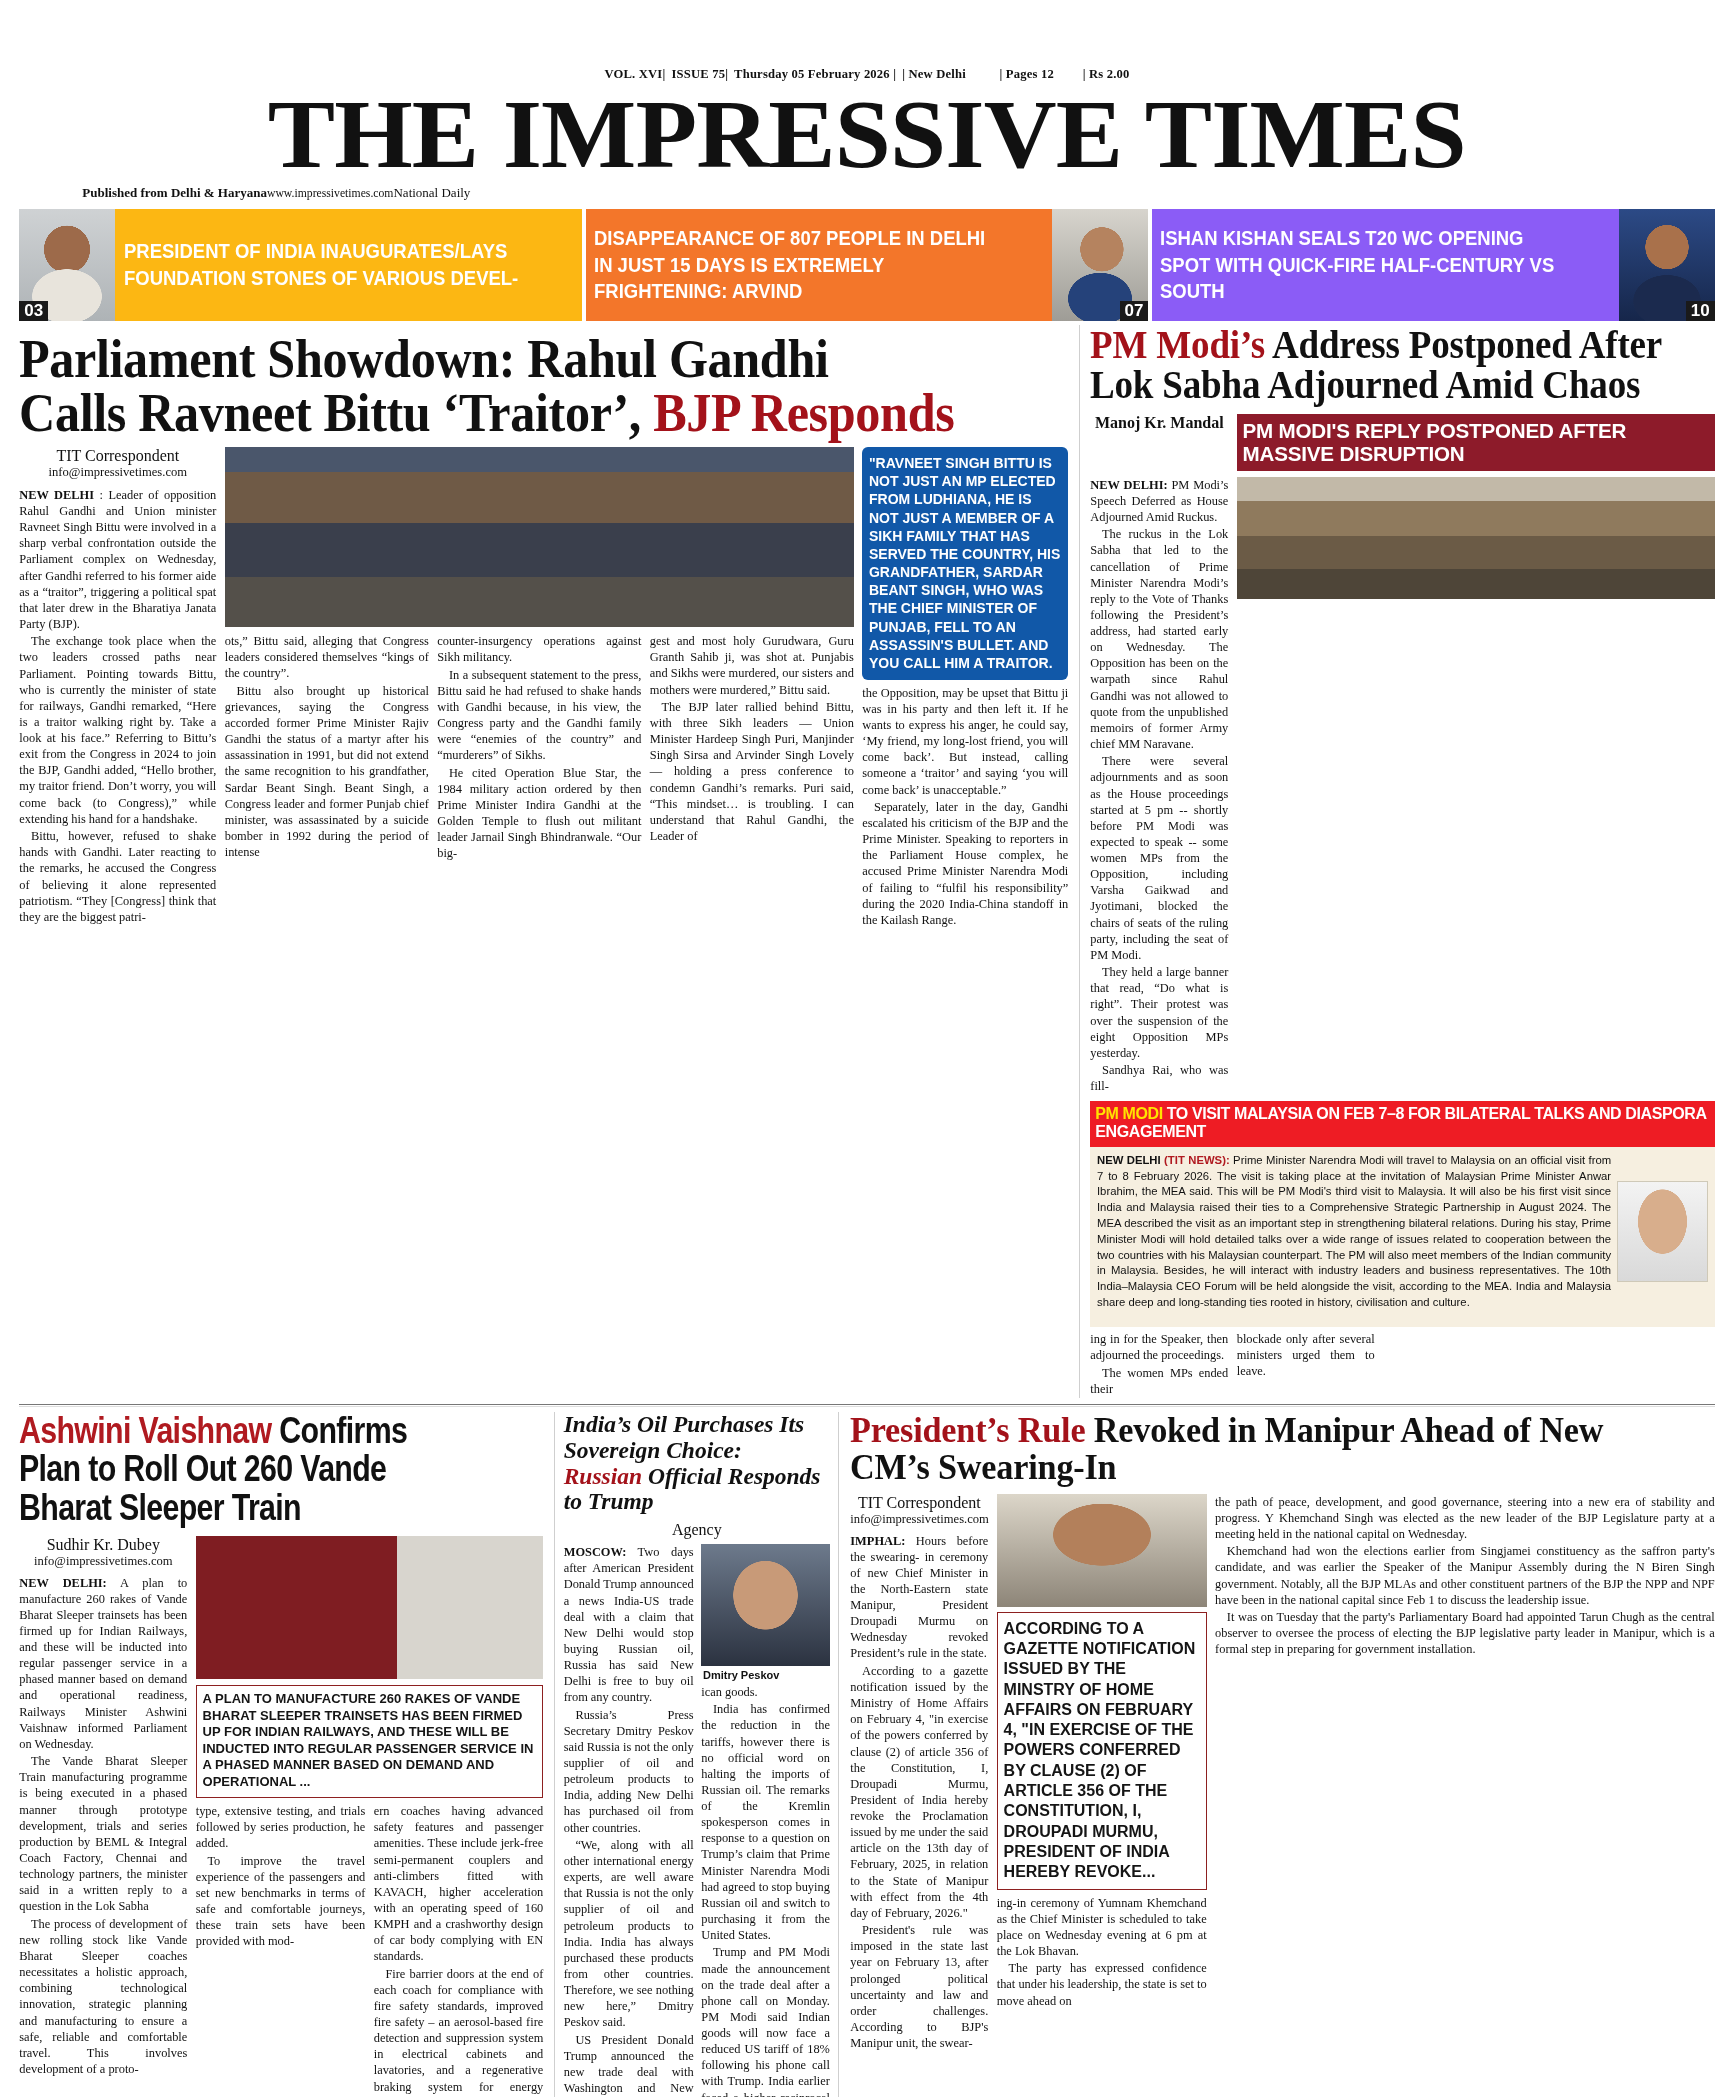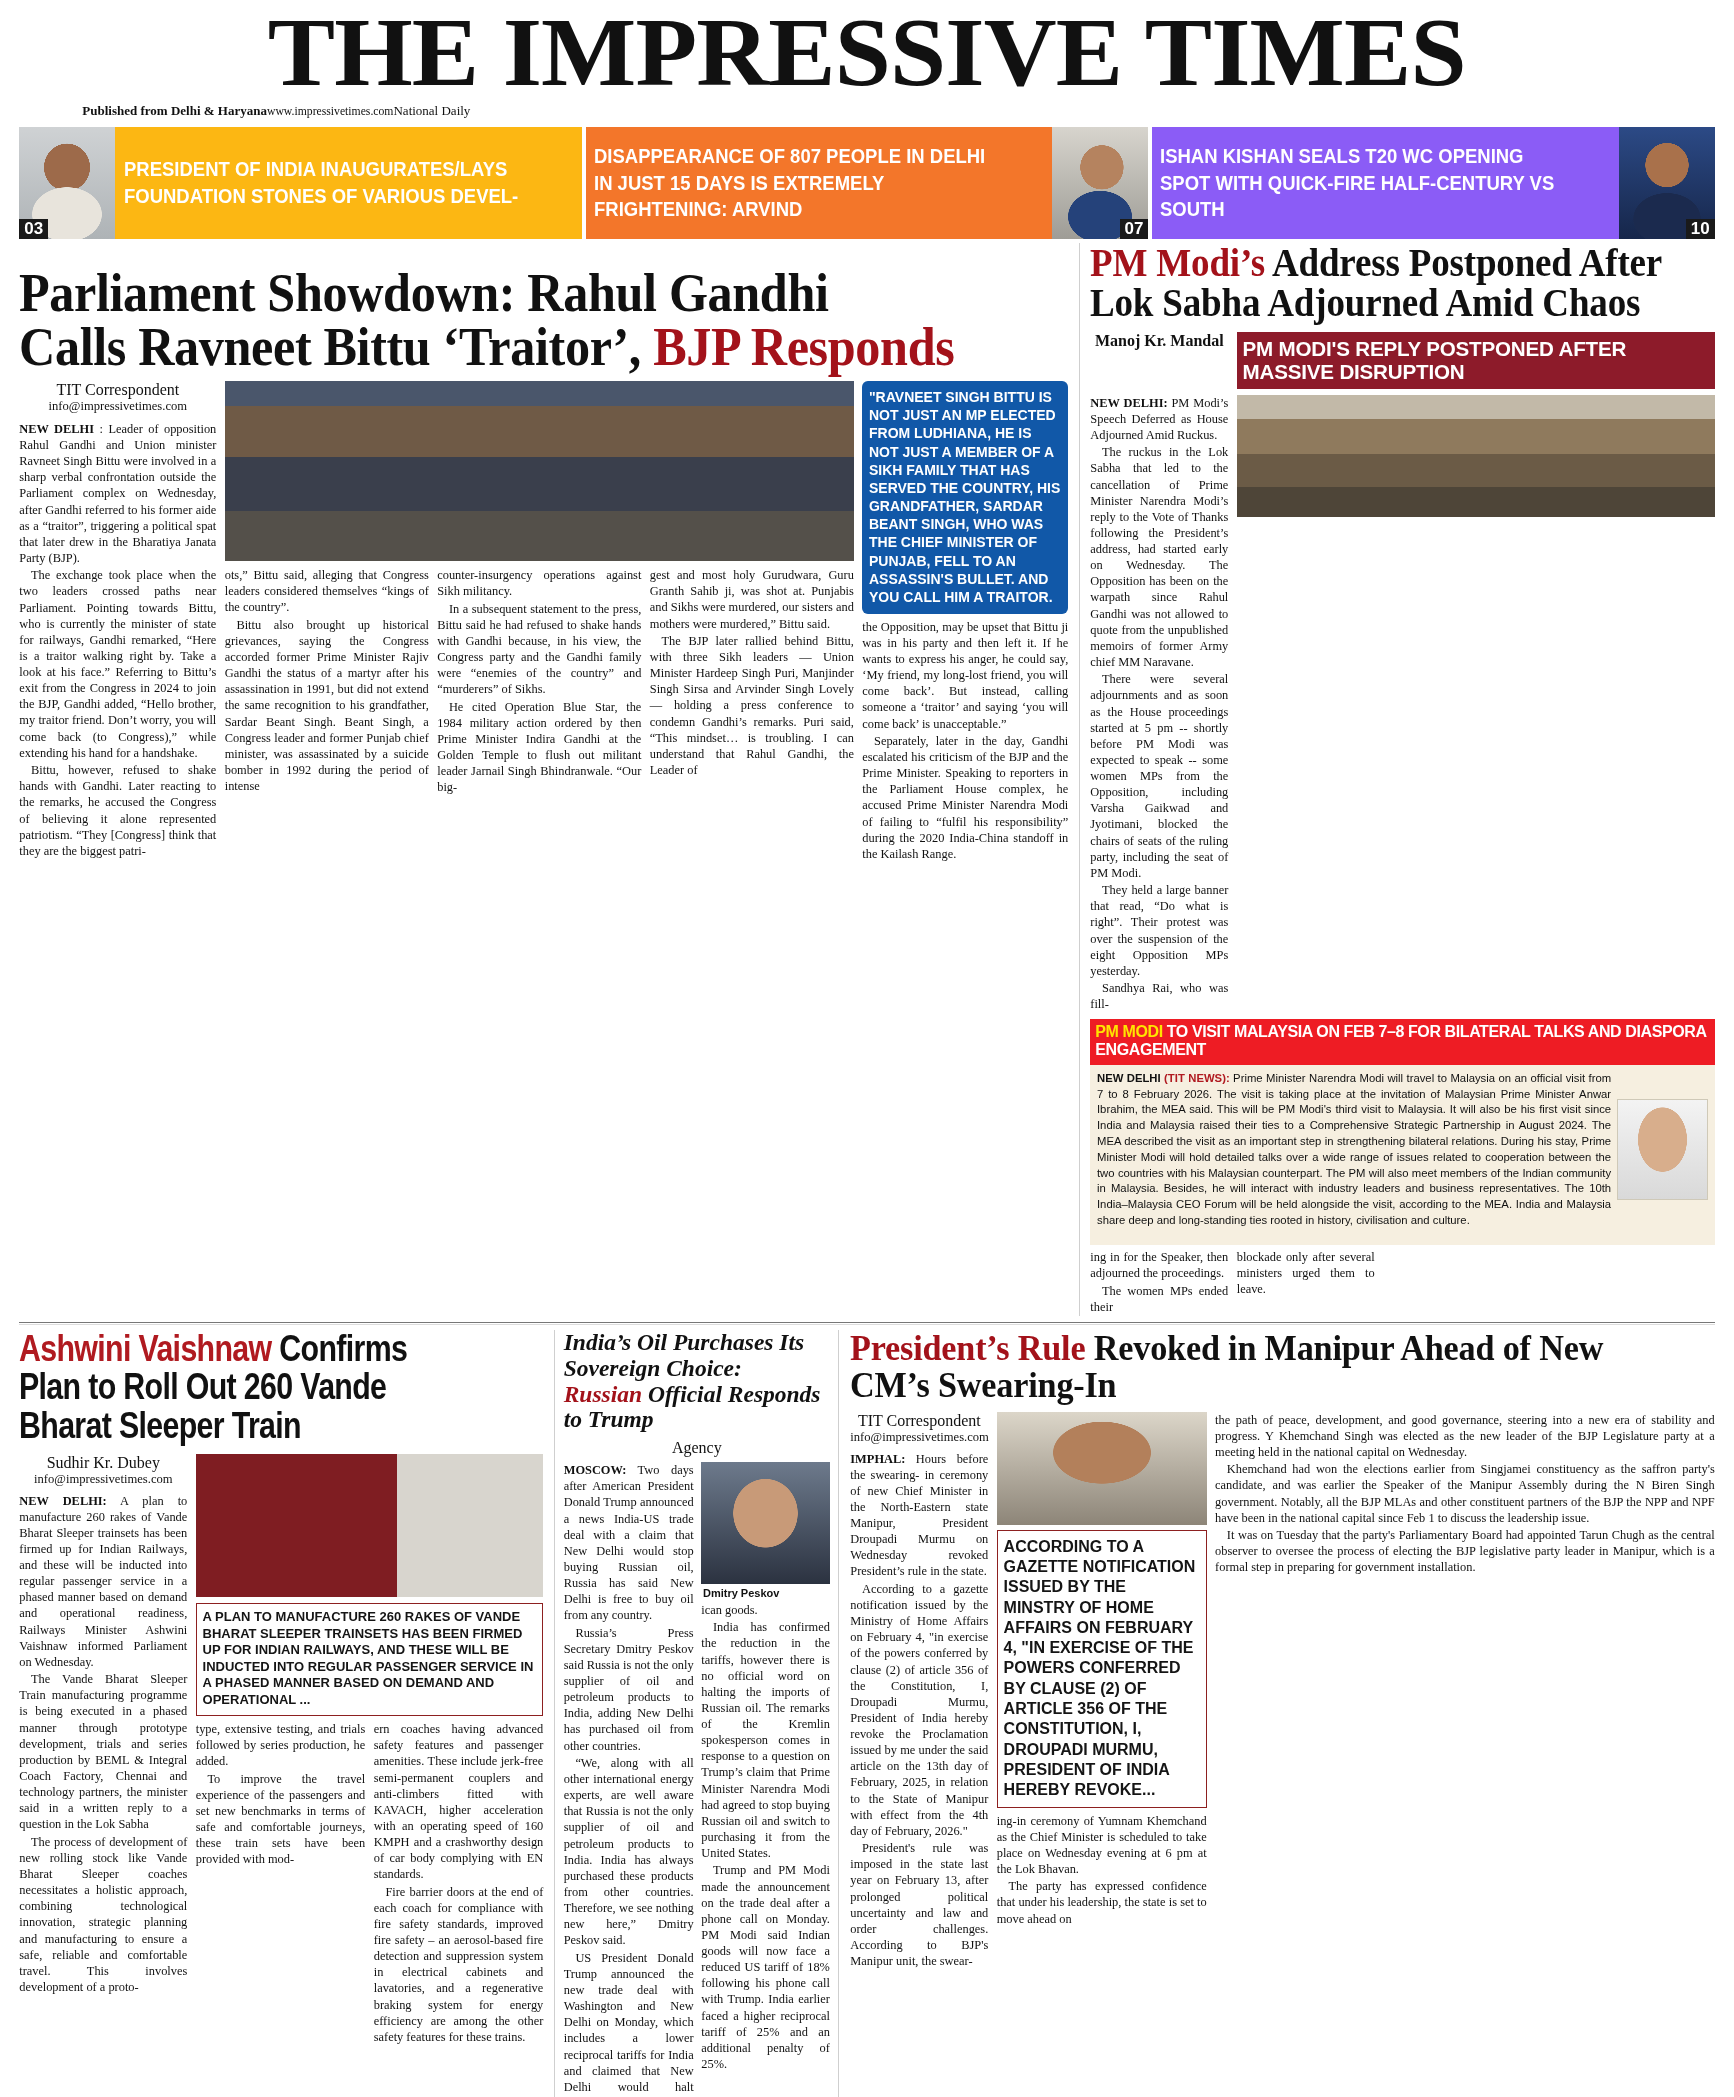--- a/index.html
+++ b/index.html
@@ -167,20 +167,28 @@
       radial-gradient(ellipse 44% 52% at 50% 40%, #d8ae8c 0 62%, transparent 63%),
       linear-gradient(#f3f3f3,#d9d9d9); }
 
   .section-sep { border-top:1.3px solid #777; border-bottom:1.3px solid #ddd; height:2.9px; margin:5.9px 0 5px; }
 </style>
 </head>
 <body>
 
 <div class="page">
 
+  <div class="volline">
+    <span>VOL. XVI|</span>
+    <span>ISSUE 75|</span>
+    <span>Thursday 05 February 2026 |</span>
+    <span>| New Delhi</span>
+    <span style="margin-left:29px">| Pages 12</span>
+    <span style="margin-left:24px">| Rs 2.00</span>
+  </div>
 
   <div class="masthead-title">THE IMPRESSIVE TIMES</div>
 
   <div class="masthead-sub">
     <div class="left">Published from Delhi &amp; Haryana</div>
     <div class="mid">www.impressivetimes.com</div>
     <div class="right">National Daily</div>
   </div>
 
   <div class="banner-row">
@@ -213,21 +221,21 @@
         </div>
       <div class="ph right">
         <div class="face f3"></div>
         <div class="pagenum r">10</div>
       </div>
     </div>
   </div>
 
   <div style="display:flex; gap:11px; margin-top:4.2px;">
 
-    <div style="width:1049px;margin-top:16px;">
+    <div style="width:1049px;">
       <h1 class="lead">
         <span>Parliament Showdown: Rahul Gandhi</span><br>
         <span>Calls Ravneet Bittu ‘Traitor’,</span>
         <span class="red">BJP Responds</span>
       </h1>
 
       <div style="display:flex; gap:8.4px; margin-top:7.6px;">
 
         <div style="width:197px;">
           <div class="byline">

